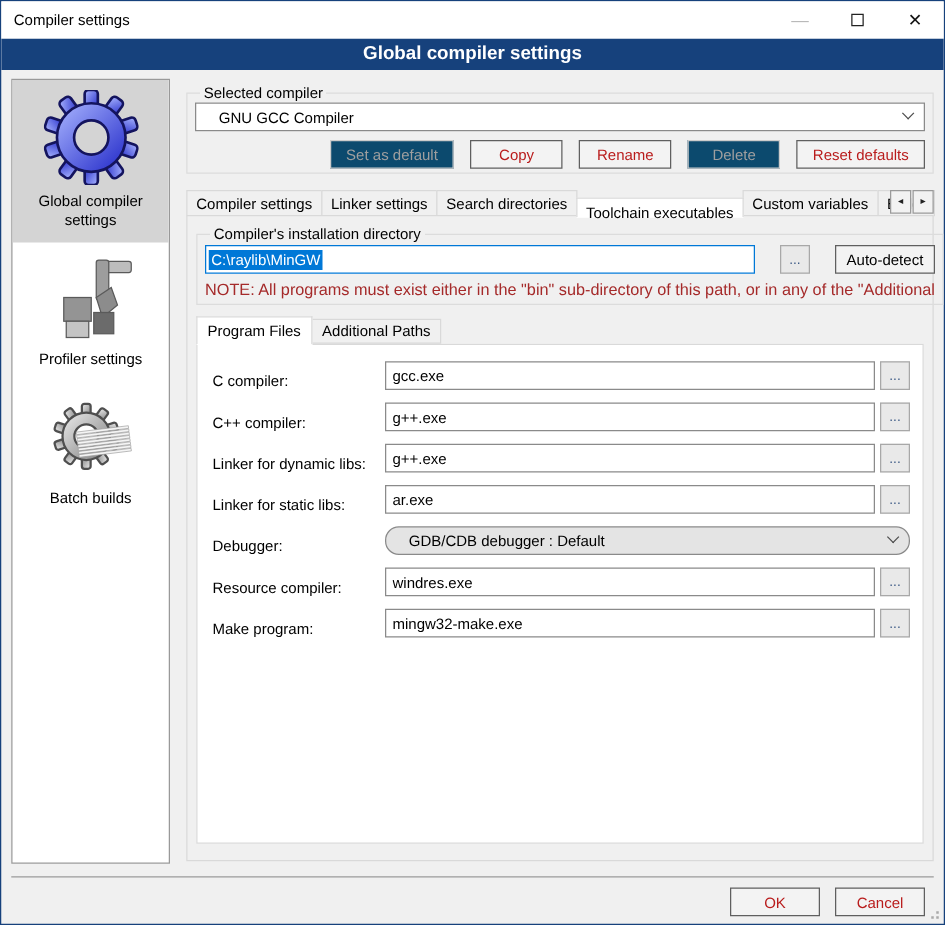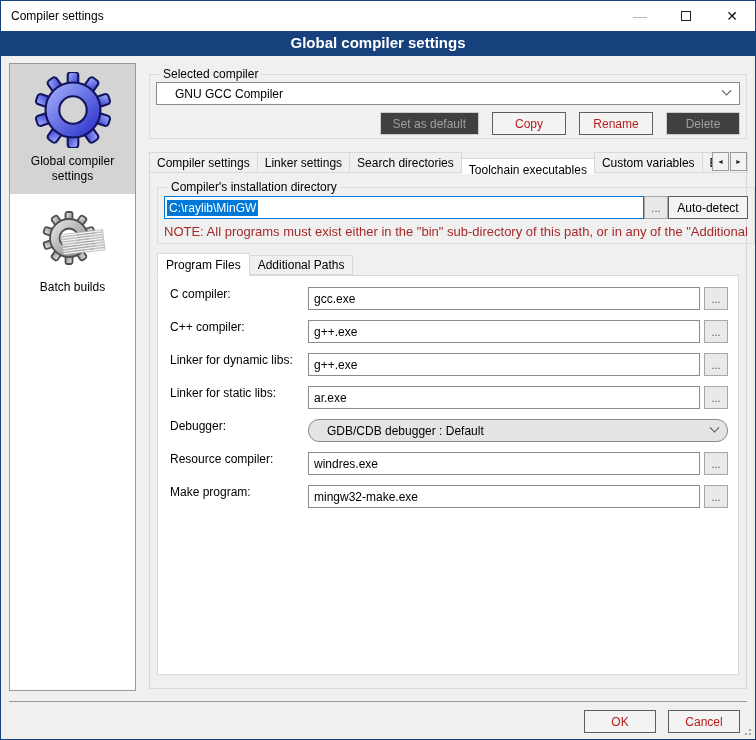--- a/index.html
+++ b/index.html
@@ -45,42 +45,42 @@
   .combo.gray{ background:#e4e4e4; }
   .chev{ margin-left:auto; margin-right:9px; width:7px; height:7px;
          border-right:1.6px solid #4a4a4a; border-bottom:1.6px solid #4a4a4a;
          transform:rotate(45deg) translate(-2px,-2px); flex:none; }
   .sel-compiler .combo{ margin-top:1px; }
   .btnrow{ display:flex; justify-content:flex-end; gap:13px; margin-top:7px; }
 
   .btn{ height:23px; min-width:74px; padding:0 12px; background:#f3f3f3;
         border:1px solid #5f5f5f; font-family:"Liberation Sans",sans-serif;
         font-size:12px; color:#b91c1c; }
-  .btn.disabled{ background:#404040; color:#9f9f9f; border-color:#cccccc; }
+  .btn.disabled{ background:#0c4a6e; color:#9f9f9f; border-color:#cccccc; }
 
   
   .tabstrip{ position:absolute; top:86px; left:3px; right:3px; height:24px;
              display:flex; align-items:flex-end; }
   .tab{ height:21px; line-height:20px; padding:0 7px; background:#f0f0f0;
         border:1px solid #d9d9d9; margin-right:-1px; white-space:nowrap;
         font-size:12px; position:relative; }
   .tab.active{ background:#fff; height:16px; line-height:23px; z-index:3;
                border-bottom:1px solid #fff; margin-bottom:-1px; }
   .tab.truncated{ max-width:46px; overflow:hidden; }
   .tab-arrows{ position:absolute; right:0; bottom:2px; display:flex; gap:1px; }
   .arrow-btn{ width:17px; height:19px; background:#f2f2f2; border:1px solid #9a9a9a;
               display:flex; align-items:center; justify-content:center;
               font-size:7px; color:#222; }
 
   
   .tabpage{ position:absolute; top:109px; left:3px; right:3px; bottom:0;
             border:1px solid #d9d9d9; background:#f0f0f0; z-index:1; }
 
   .installdir{ margin:7px 7px 0 7px; height:64px; }
-  .dirrow{ display:flex; gap:0; margin-top:2px; height:23px; }
+  .dirrow{ display:flex; gap:20px; margin-top:2px; height:23px; }
   .textbox{ flex:1; border:1px solid #0078d7; background:#fff; display:flex;
             align-items:center; padding-left:2px; overflow:hidden; }
   .textbox .seltext{ background:#0078d7; color:#fff; padding:1px 2px; white-space:pre; }
   .browse-btn{ width:24px; height:23px; background:#e9e9e9; border:1px solid #a8a8a8;
                color:#3c5a86; font-size:11px; line-height:10px;
                font-family:"Liberation Sans",sans-serif; }
   .autodetect-btn{ width:80px; height:23px; background:#f3f3f3; border:1px solid #5f5f5f;
                    font-size:12px; font-family:"Liberation Sans",sans-serif; }
   .note{ margin-top:5px; color:#a52a2a; font-size:13px;
          white-space:nowrap; overflow:hidden; }
@@ -88,21 +88,21 @@
   
   .subtabs{ display:flex; align-items:flex-end; height:22px; margin:9px 0 0 7px;
             position:relative; z-index:2; }
   .subtab{ height:20px; line-height:19px; padding:0 8px; background:#f0f0f0;
            border:1px solid #d9d9d9; margin-right:-1px; font-size:12px; }
   .subtab.active{ background:#fff; height:23px; line-height:22px;
                   border-bottom:1px solid #fff; margin-bottom:-1px; z-index:3; }
   .subtabpage{ margin:0 7px; height:400px; border:1px solid #d9d9d9;
                background:#fff; padding-top:3px; }
 
-  .frow{ display:flex; align-items:flex-start; height:25px; margin:8px 10px 0 12px; }
+  .frow{ display:flex; align-items:flex-end; height:25px; margin:8px 10px 0 12px; }
   .frow .flabel{ width:138px; flex:none; font-size:12px; }
   .frow input{ flex:1; height:23px; border:1px solid #8a8a8a; background:#fff;
                padding:0 5px; font-size:12px; font-family:"Liberation Sans",sans-serif; }
   .frow .browse-btn{ margin-left:4px; flex:none; }
   .frow .combo{ flex:1;border-radius:11px; }
 
   
   .divider{ position:absolute; left:8px; right:8px; top:700px;
             border-top:1px solid #9a9a9a; }
   .footer{ position:absolute; top:709px; right:15px; display:flex; gap:12px; }
@@ -147,20 +147,30 @@
               <rect x="31" y="0" width="10" height="15" rx="3" transform="rotate(144 36 36)"></rect>
               <rect x="31" y="0" width="10" height="15" rx="3" transform="rotate(180 36 36)"></rect>
               <rect x="31" y="0" width="10" height="15" rx="3" transform="rotate(216 36 36)"></rect>
               <rect x="31" y="0" width="10" height="15" rx="3" transform="rotate(252 36 36)"></rect>
               <rect x="31" y="0" width="10" height="15" rx="3" transform="rotate(288 36 36)"></rect>
               <rect x="31" y="0" width="10" height="15" rx="3" transform="rotate(324 36 36)"></rect>
       <circle cx="36" cy="36" r="26"></circle>
             </g>
     <circle cx="36" cy="36" r="13" fill="#d4d4d4" stroke="#14145e" stroke-width="2"></circle>
   </svg></span><div class="side-label">Global compiler settings</div></div>
+      <div class="side-item"><span><svg width="72" height="72" viewBox="0 0 72 72">
+    <g stroke="#5a5a5a" stroke-width="1">
+      <rect x="46" y="7" width="22" height="9" rx="2" fill="#bdbdbd"></rect>
+      <rect x="40" y="6" width="10" height="32" rx="2" fill="#9d9d9d"></rect>
+      <polygon points="40,36 52,28 57,42 45,52" fill="#8c8c8c"></polygon>
+      <rect x="14" y="36" width="22" height="19" fill="#949494"></rect>
+      <rect x="16" y="55" width="18" height="13" fill="#c4c4c4"></rect>
+      <rect x="38" y="48" width="16" height="17" fill="#6b6b6b"></rect>
+    </g>
+          </svg></span><div class="side-label">Profiler settings</div></div>
       <div class="side-item"><span><svg width="72" height="72" viewBox="0 0 72 72">
     <defs>
               <linearGradient id="ggray" x1="0" y1="0" x2="1" y2="1">
       <stop offset="0" stop-color="#ececec"></stop>
                 <stop offset="1" stop-color="#7d7d7d"></stop>
     </linearGradient>
             </defs>
     <g transform="translate(6,10)">
       <g fill="url(#ggray)" stroke="#4f4f4f" stroke-width="1.8">
                 <rect x="22.5" y="0" width="7" height="11" rx="2" transform="rotate(0 26 26)"></rect>
@@ -196,20 +206,21 @@
       <legend>Selected compiler</legend>
       <div class="combo">
         <span>GNU GCC Compiler</span>
         <span class="chev"></span>
       </div>
       <div class="btnrow">
           <button class="btn disabled">Set as default</button>
           <button class="btn">Copy</button>
           <button class="btn">Rename</button>
           <button class="btn disabled">Delete</button>
+          <button class="btn">Reset defaults</button>
         </div>
     </fieldset>
 
     <div class="tabstrip">
       <div class="tab">Compiler settings</div>
         <div class="tab">Linker settings</div>
         <div class="tab">Search directories</div>
         <div class="tab active">Toolchain executables</div>
         <div class="tab">Custom variables</div>
         <div class="tab truncated">Build options</div>

